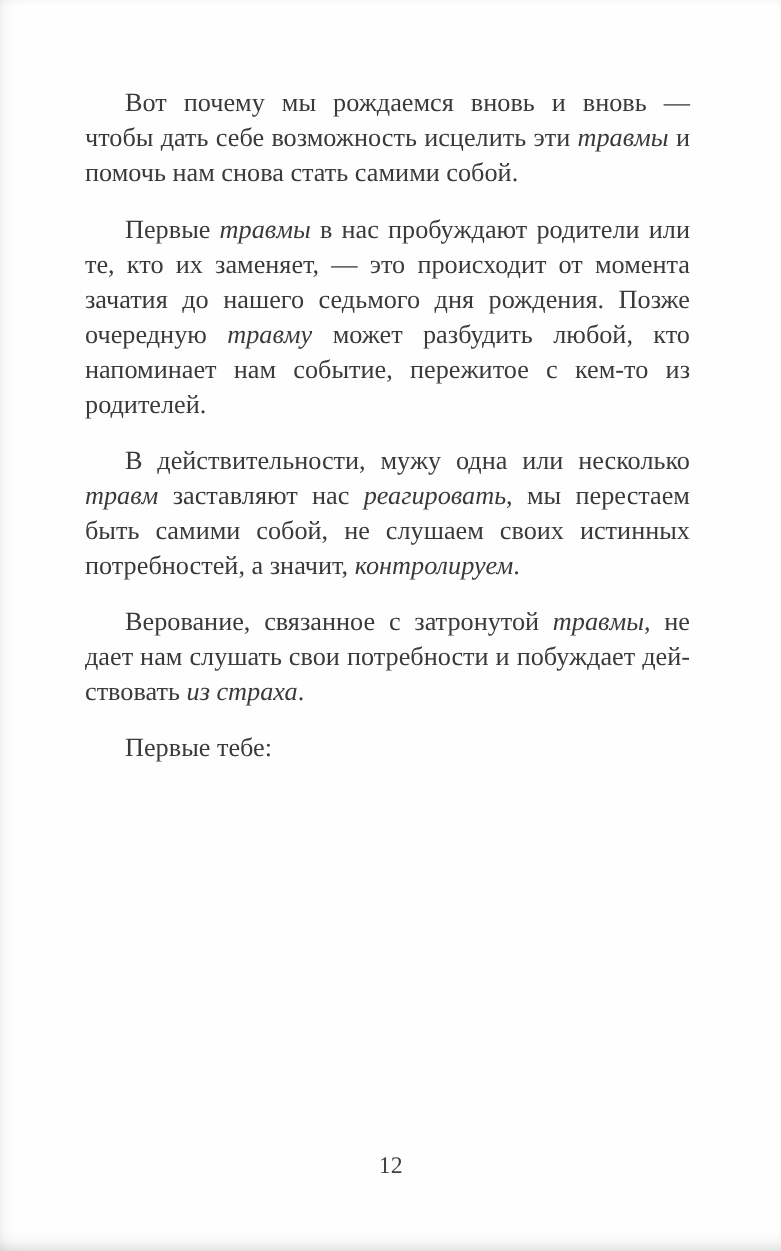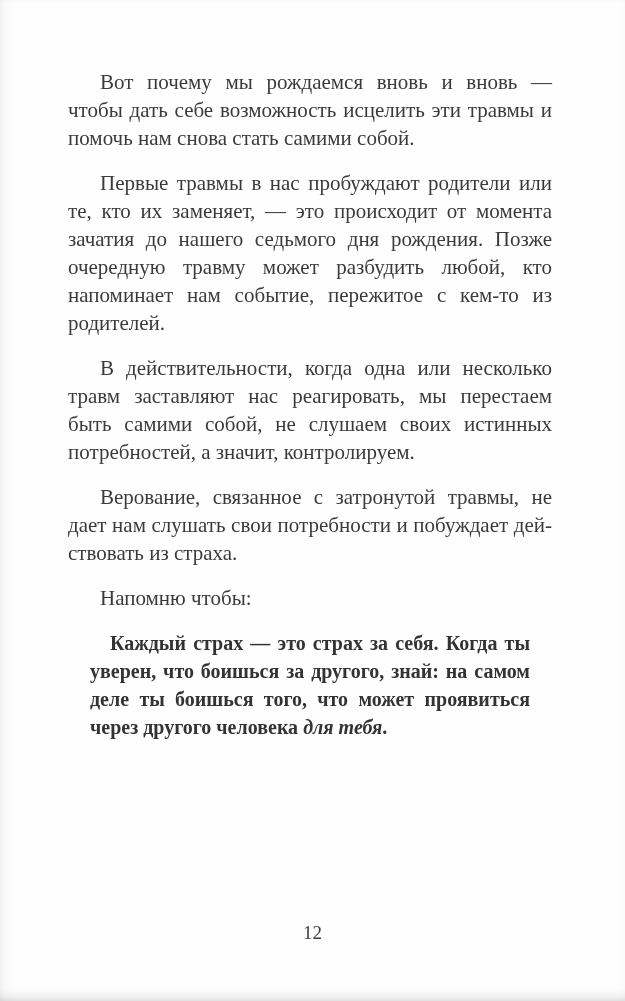--- a/index.html
+++ b/index.html
@@ -39,42 +39,41 @@
     margin: 3px 22px 20px 22px;
     font-size: 20px;
     line-height: 28px;
     text-align: justify;
     text-indent: 20px;
     font-weight: bold;
     color: #333333;
   }
   .run { hyphens: manual; }
   .n  { font-style: normal; }
-  .i  { }
+  .i  { font-style: italic; }
   .b  { font-weight: bold; }
   .bi { font-weight: bold; font-style: italic; }
   .footer {
     position: absolute;
     left: 0;
     top: 920px;
     width: 625px;
     text-align: center;
     font-size: 19px;
     line-height: 26px;
     color: #404040;
   }
 </style>
 </head>
 <body>
 
 <div class="page">
   <main class="text-area">
       <p class="body"><span class="run n">Вот почему мы рождаемся вновь и вновь — чтобы дать себе возможность исцелить эти </span><span class="run i">травмы</span><span class="run n"> и помочь нам снова стать самими собой.</span></p>
       <p class="body"><span class="run n">Первые </span><span class="run i">травмы</span><span class="run n"> в нас пробуждают родители или те, кто их заменяет, — это происходит от момента зача­тия до нашего седьмого дня рождения. Позже очеред­ную </span><span class="run i">травму</span><span class="run n"> может разбудить любой, кто напоминает нам событие, пережитое с кем-то из родителей.</span></p>
-      <p class="body"><span class="run n">В действительности, когда одна или несколько </span><span class="run i">травм</span><span class="run n"> заставляют нас </span><span class="run i">реагировать</span><span class="run n">, мы перестаем быть самими собой, не слушаем своих истинных потреб­ностей, а значит, </span><span class="run i">контролируем</span><span class="run n">.</span></p>
+      <p class="body"><span class="run n">В действительности, мужу одна или несколько </span><span class="run i">травм</span><span class="run n"> заставляют нас </span><span class="run i">реагировать</span><span class="run n">, мы перестаем быть самими собой, не слушаем своих истинных потреб­ностей, а значит, </span><span class="run i">контролируем</span><span class="run n">.</span></p>
       <p class="body"><span class="run n">Верование, связанное с затронутой </span><span class="run i">травмы</span><span class="run n">, не дает нам слушать свои потребности и побуждает дей­ствовать </span><span class="run i">из страха</span><span class="run n">.</span></p>
-      <p class="body"><span class="run n">Напомню чтобы:</span></p>
-      <p class="quote"><span class="run b">Каждый страх — это страх за себя. Когда ты уверен, что боишься за другого, знай: на самом деле ты боишься того, что может проявиться через другого человека </span><span class="run bi">для тебя</span><span class="run b">.</span></p>
+      <p class="body"><span class="run n">Первые тебе:</span></p>
     </main>
   <div class="footer">
     <span>12</span>
   </div>
 </div>
 
 </body></html>

